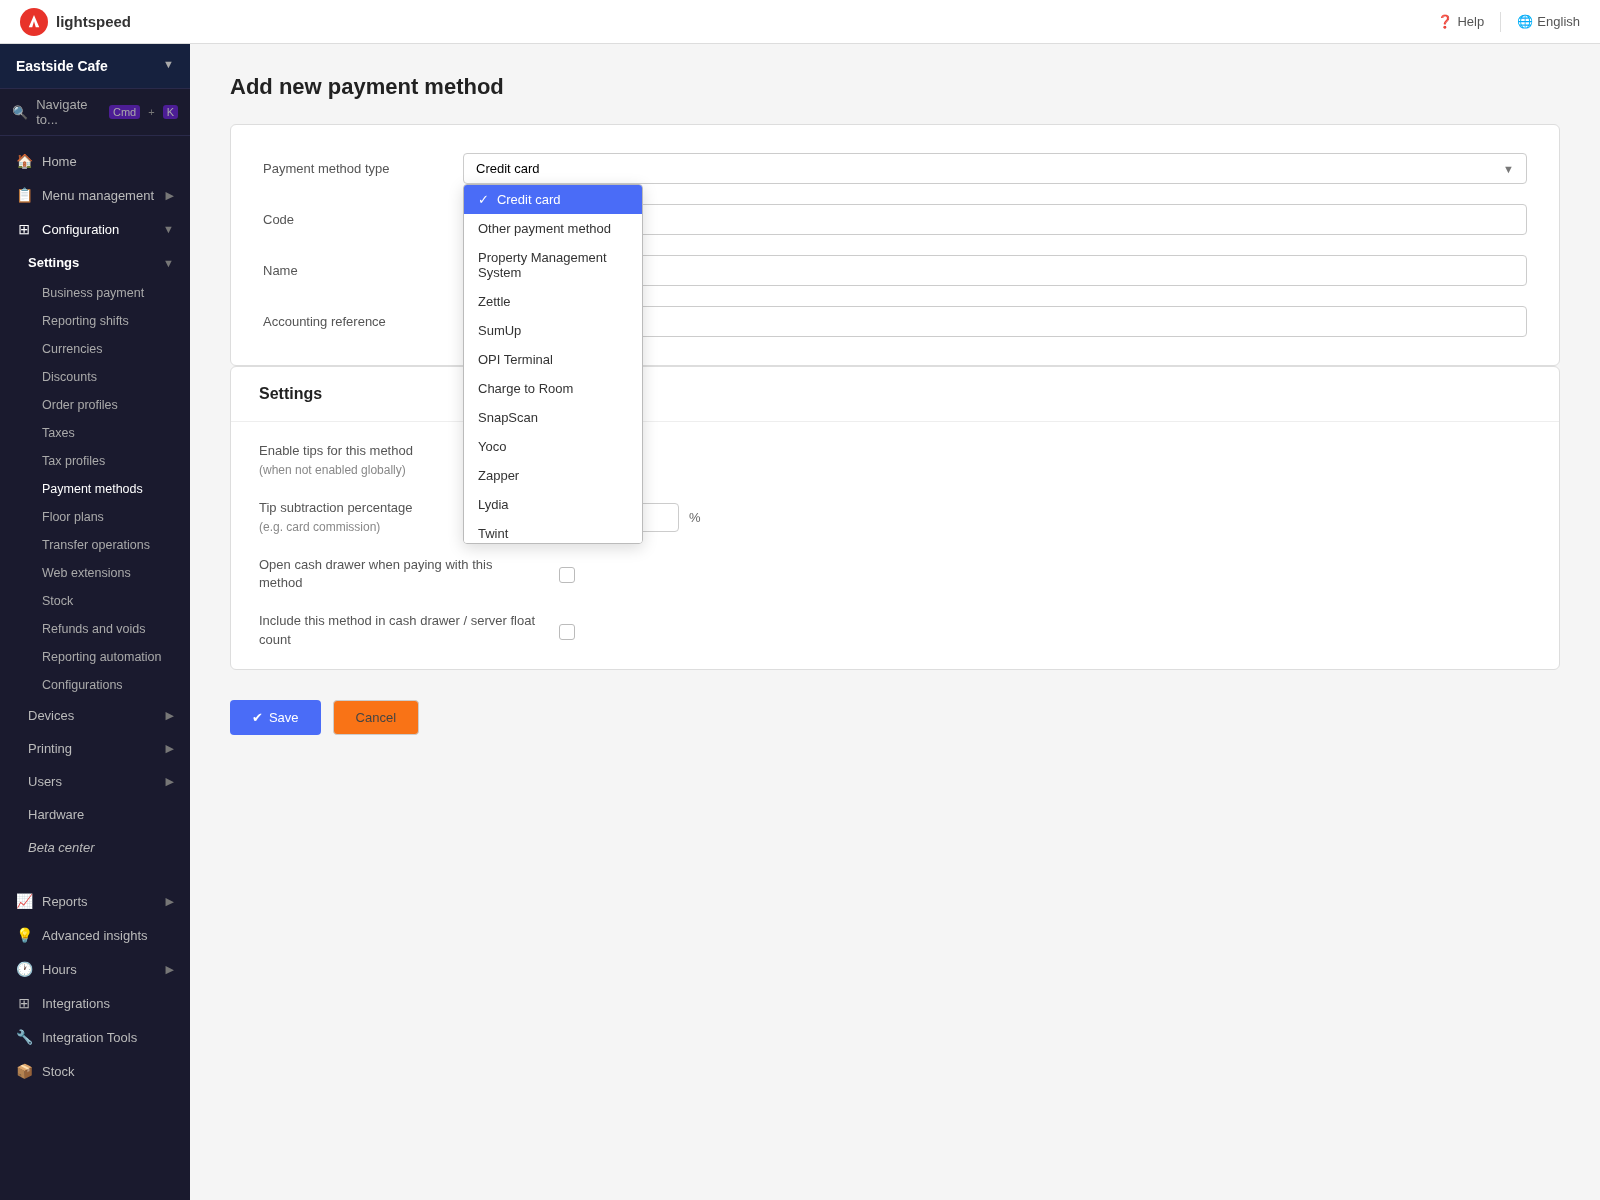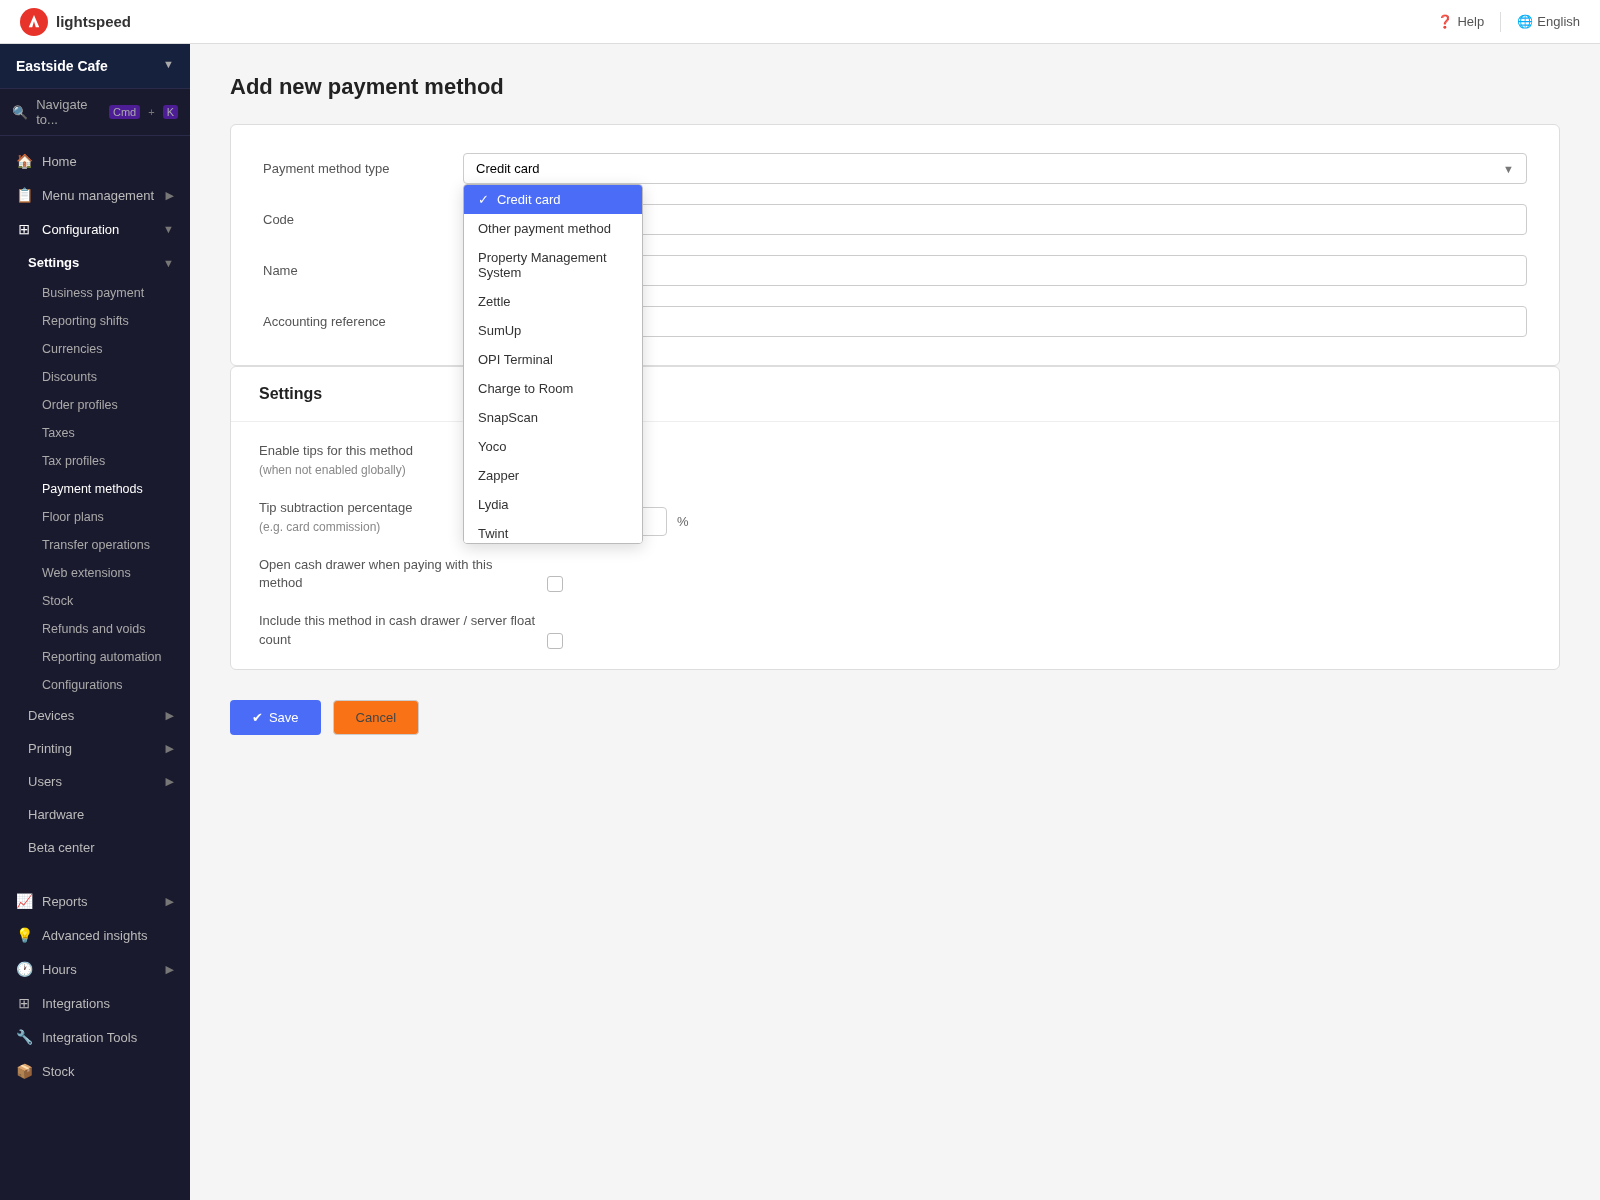--- a/index.html
+++ b/index.html
@@ -179,23 +179,23 @@
     .settings-title {
       font-size: 16px;
       font-weight: 600;
       color: #222;
       padding: 18px 28px;
       border-bottom: 1px solid #eee;
     }
     .settings-body { padding: 20px 28px; }
     .settings-row {
       display: flex;
-      align-items: flex-end;
+      align-items: center;
       margin-bottom: 20px;
-      gap: 8px;
+      gap: 20px;
     }
     .settings-label {
       width: 280px;
       flex-shrink: 0;
       font-size: 13px;
       color: #555;
       line-height: 1.4;
     }
     .settings-label small { display: block; color: #888; font-size: 12px; margin-top: 2px; }
     .checkbox-wrapper { display: flex; align-items: center; padding-top: 2px; }
@@ -345,21 +345,21 @@
 
       <div class="nav-item" style="padding-left:28px;">
         <span>Users</span>
         <span class="expand-arrow">▶</span>
       </div>
 
       <div class="nav-item" style="padding-left:28px;">
         <span>Hardware</span>
       </div>
 
-      <div class="nav-item" style="padding-left:28px;">
+      <div class="nav-item" style="padding-left:28px;font-style:italic;">
         <span>Beta center</span>
       </div>
 
       <div style="height:20px;"></div>
 
       <div class="nav-item">
         <span class="nav-icon">📈</span>
         <span>Reports</span>
         <span class="expand-arrow">▶</span>
       </div>

